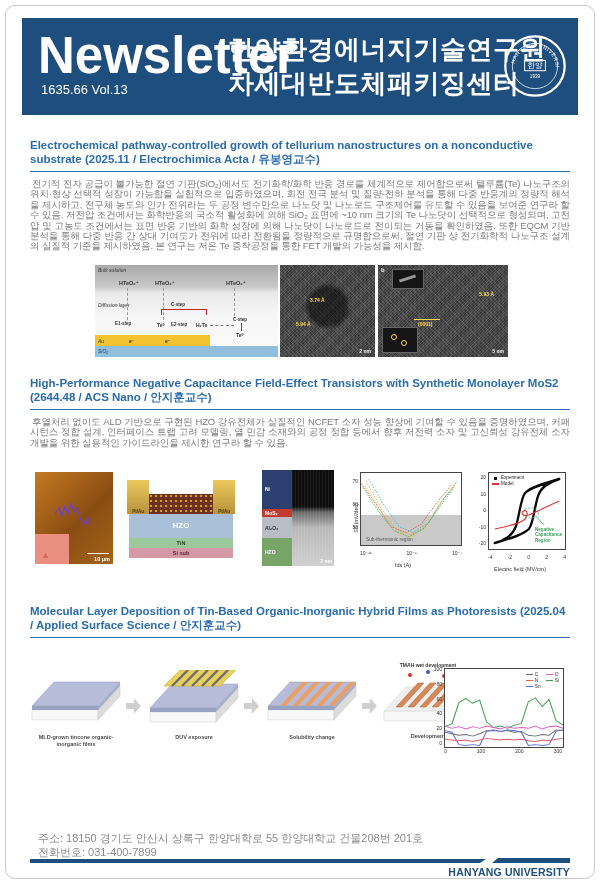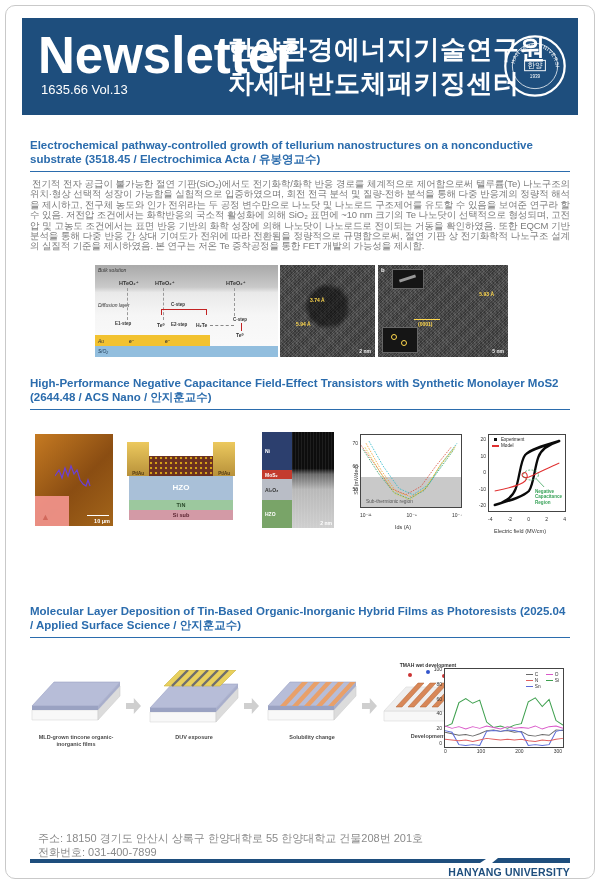--- a/index.html
+++ b/index.html
@@ -110,21 +110,21 @@
     <text font-size="5.6" fill="#ffffff" letter-spacing="0.6">
       <textPath href="#arcT" startOffset="6%">HANYANG UNIVERSITY</textPath>
     </text>
     <rect x="24" y="29" width="22" height="11" fill="none" stroke="#ffffff" stroke-width="1"></rect>
     <text x="35" y="37.5" font-size="8" fill="#ffffff" text-anchor="middle">한양</text>
     <text x="35" y="48" font-size="5" fill="#ffffff" text-anchor="middle">1939</text>
   </svg>
 </div>
 
 <section class="article" style="top:138px">
-  <h2>Electrochemical pathway-controlled growth of tellurium nanostructures on a nonconductive substrate (3518.45 / Electrochimica Acta / 유봉영교수)</h2>
+  <h2>Electrochemical pathway-controlled growth of tellurium nanostructures on a nonconductive substrate (2025.11 / Electrochimica Acta / 유봉영교수)</h2>
   <p class="body">전기적 전자 공급이 불가능한 절연 기판(SiO₂)에서도 전기화학/화학 반응 경로를 체계적으로 제어함으로써 텔루륨(Te) 나노구조의 위치·형상 선택적 성장이 가능함을 실험적으로 입증하였으며, 회전 전극 분석 및 질량-전하 분석을 통해 다중 반응계의 정량적 해석을 제시하고, 전구체 농도와 인가 전위라는 두 공정 변수만으로 나노닷 및 나노로드 구조제어를 유도할 수 있음을 보여준 연구라 할 수 있음. 저전압 조건에서는 화학반응의 국소적 활성화에 의해 SiO₂ 표면에 ~10 nm 크기의 Te 나노닷이 선택적으로 형성되며, 고전압 및 고농도 조건에서는 표면 반응 기반의 화학 성장에 의해 나노닷이 나노로드로 전이되는 거동을 확인하였음. 또한 EQCM 기반 분석을 통해 다중 반응 간 상대 기여도가 전위에 따라 전환됨을 정량적으로 규명함으로써, 절연 기판 상 전기화학적 나노구조 설계의 실질적 기준을 제시하였음. 본 연구는 저온 Te 증착공정을 통한 FET 개발의 가능성을 제시함.</p>
   <div class="fig1">
     <div class="schem">
       <span class="s-it" style="left:3px;top:2px">Bulk solution</span>
       <span class="s-it" style="left:3px;top:37px">Diffusion layer</span>
       <span class="s-b" style="left:24px;top:15px;font-size:5.5px">HTeO₂⁺</span>
       <span class="s-b" style="left:60px;top:15px;font-size:5.5px">HTeO₂⁺</span>
       <span class="s-b" style="left:131px;top:15px;font-size:5.5px">HTeO₂⁺</span>
       <div class="dashv" style="left:32px;top:23px;height:32px"></div>
       <div class="dashv" style="left:68px;top:23px;height:32px"></div>
@@ -164,20 +164,21 @@
         <div style="position:absolute;left:8px;top:6px;width:4px;height:4px;border:0.8px solid #ffd84d;border-radius:50%"></div>
         <div style="position:absolute;left:18px;top:12px;width:4px;height:4px;border:0.8px solid #ffd84d;border-radius:50%"></div>
       </div>
       <span class="wh" style="right:4px;bottom:3px">5 nm</span>
     </div>
   </div>
 </section>
 
 <section class="article" style="top:376px">
   <h2>High-Performance Negative Capacitance Field-Effect Transistors with Synthetic Monolayer MoS2 (2644.48 / ACS Nano / 안지훈교수)</h2>
+  <p class="body">후열처리 없이도 ALD 기반으로 구현된 HZO 강유전체가 실질적인 NCFET 소자 성능 향상에 기여할 수 있음을 증명하였으며, 커패시턴스 정합 설계, 인터페이스 트랩 고려 모델링, 열 민감 소재와의 공정 정합 등에서 향후 저전력 소자 및 고신뢰성 강유전체 소자 개발을 위한 실용적인 가이드라인을 제시한 연구라 할 수 있음.</p>
   <div class="fig2">
 
     <div class="afm">
       <svg style="position:absolute;left:20px;top:26px" width="46" height="28" viewBox="0 0 46 28">
         <polyline points="0,16 4,10 7,18 10,8 13,16 16,6 19,14 22,10 25,20 28,24 31,26 33,20 35,26" fill="none" stroke="#6a3fd8" stroke-width="1.2"></polyline>
       </svg>
       <div class="pinkbox">
           <span class="tri">▲</span>
         </div>
       <div class="sbar"></div>

